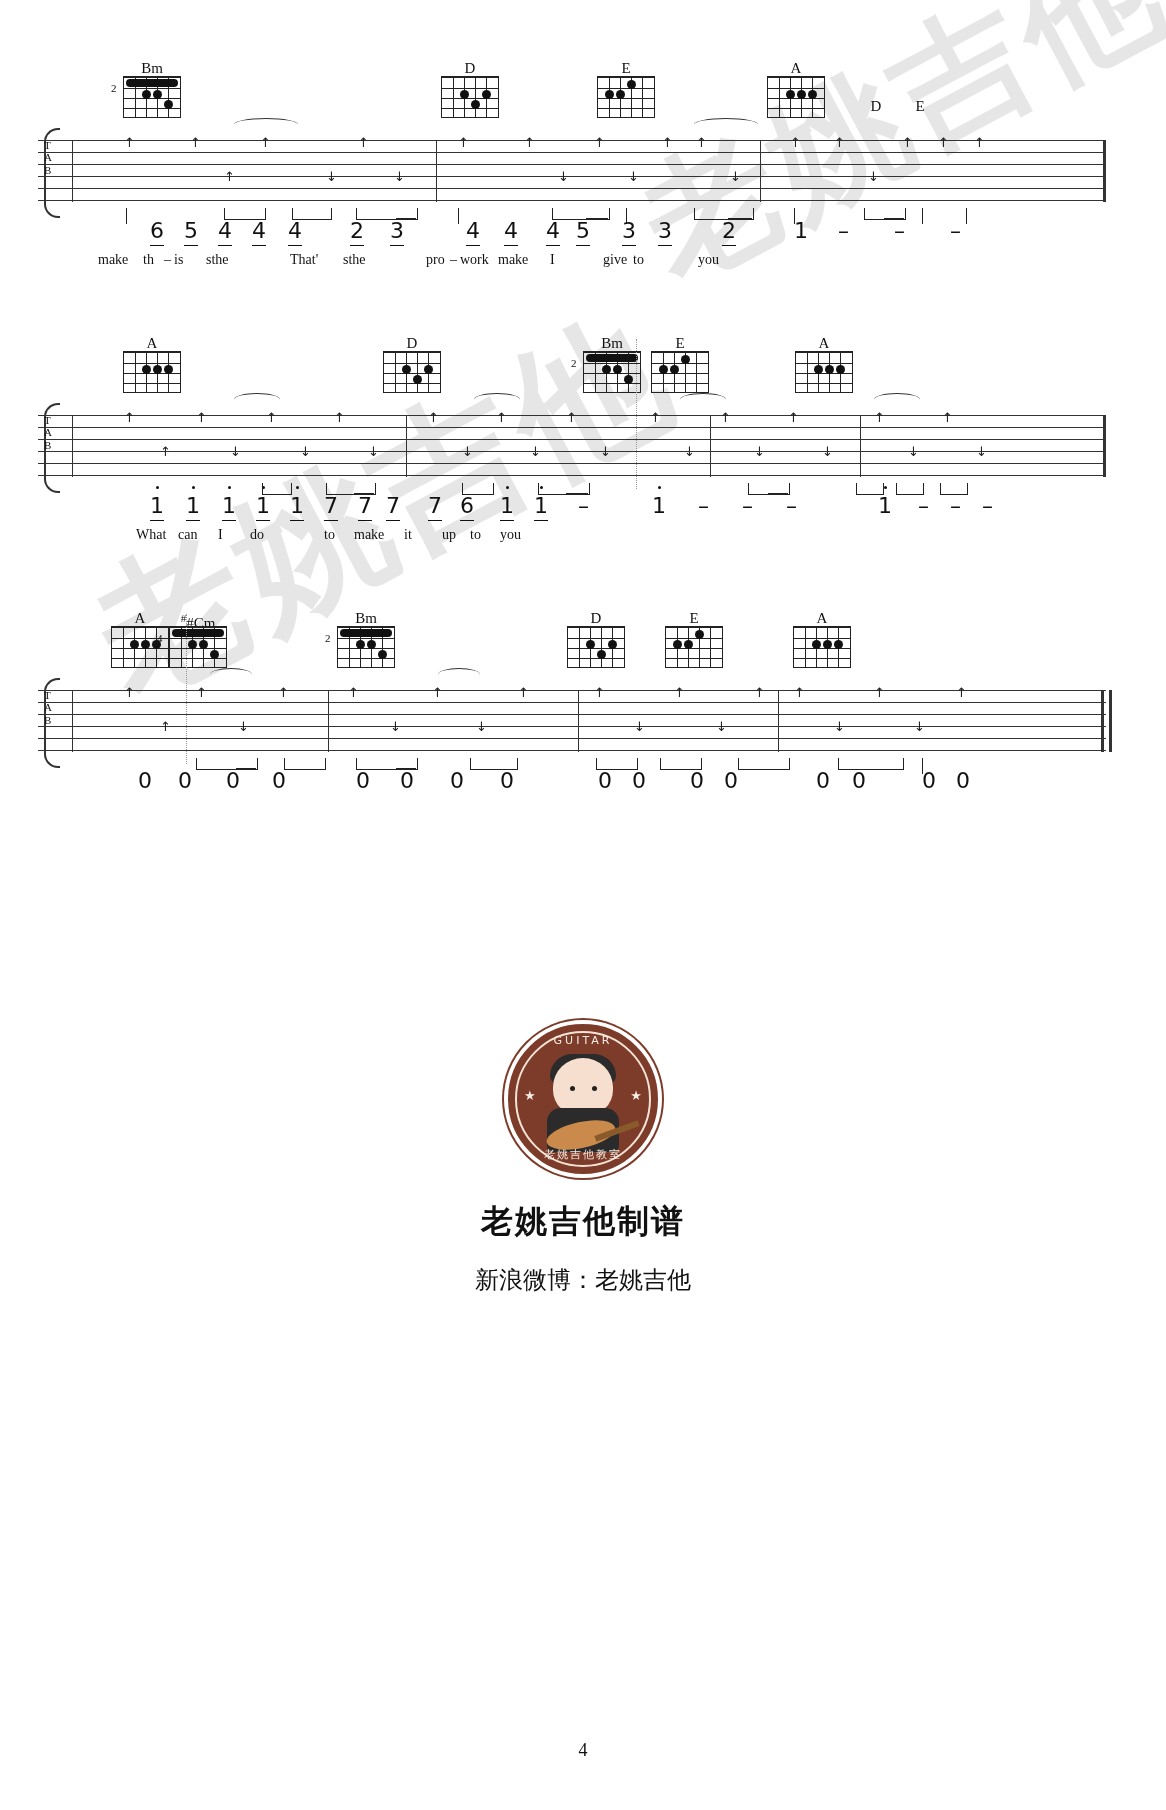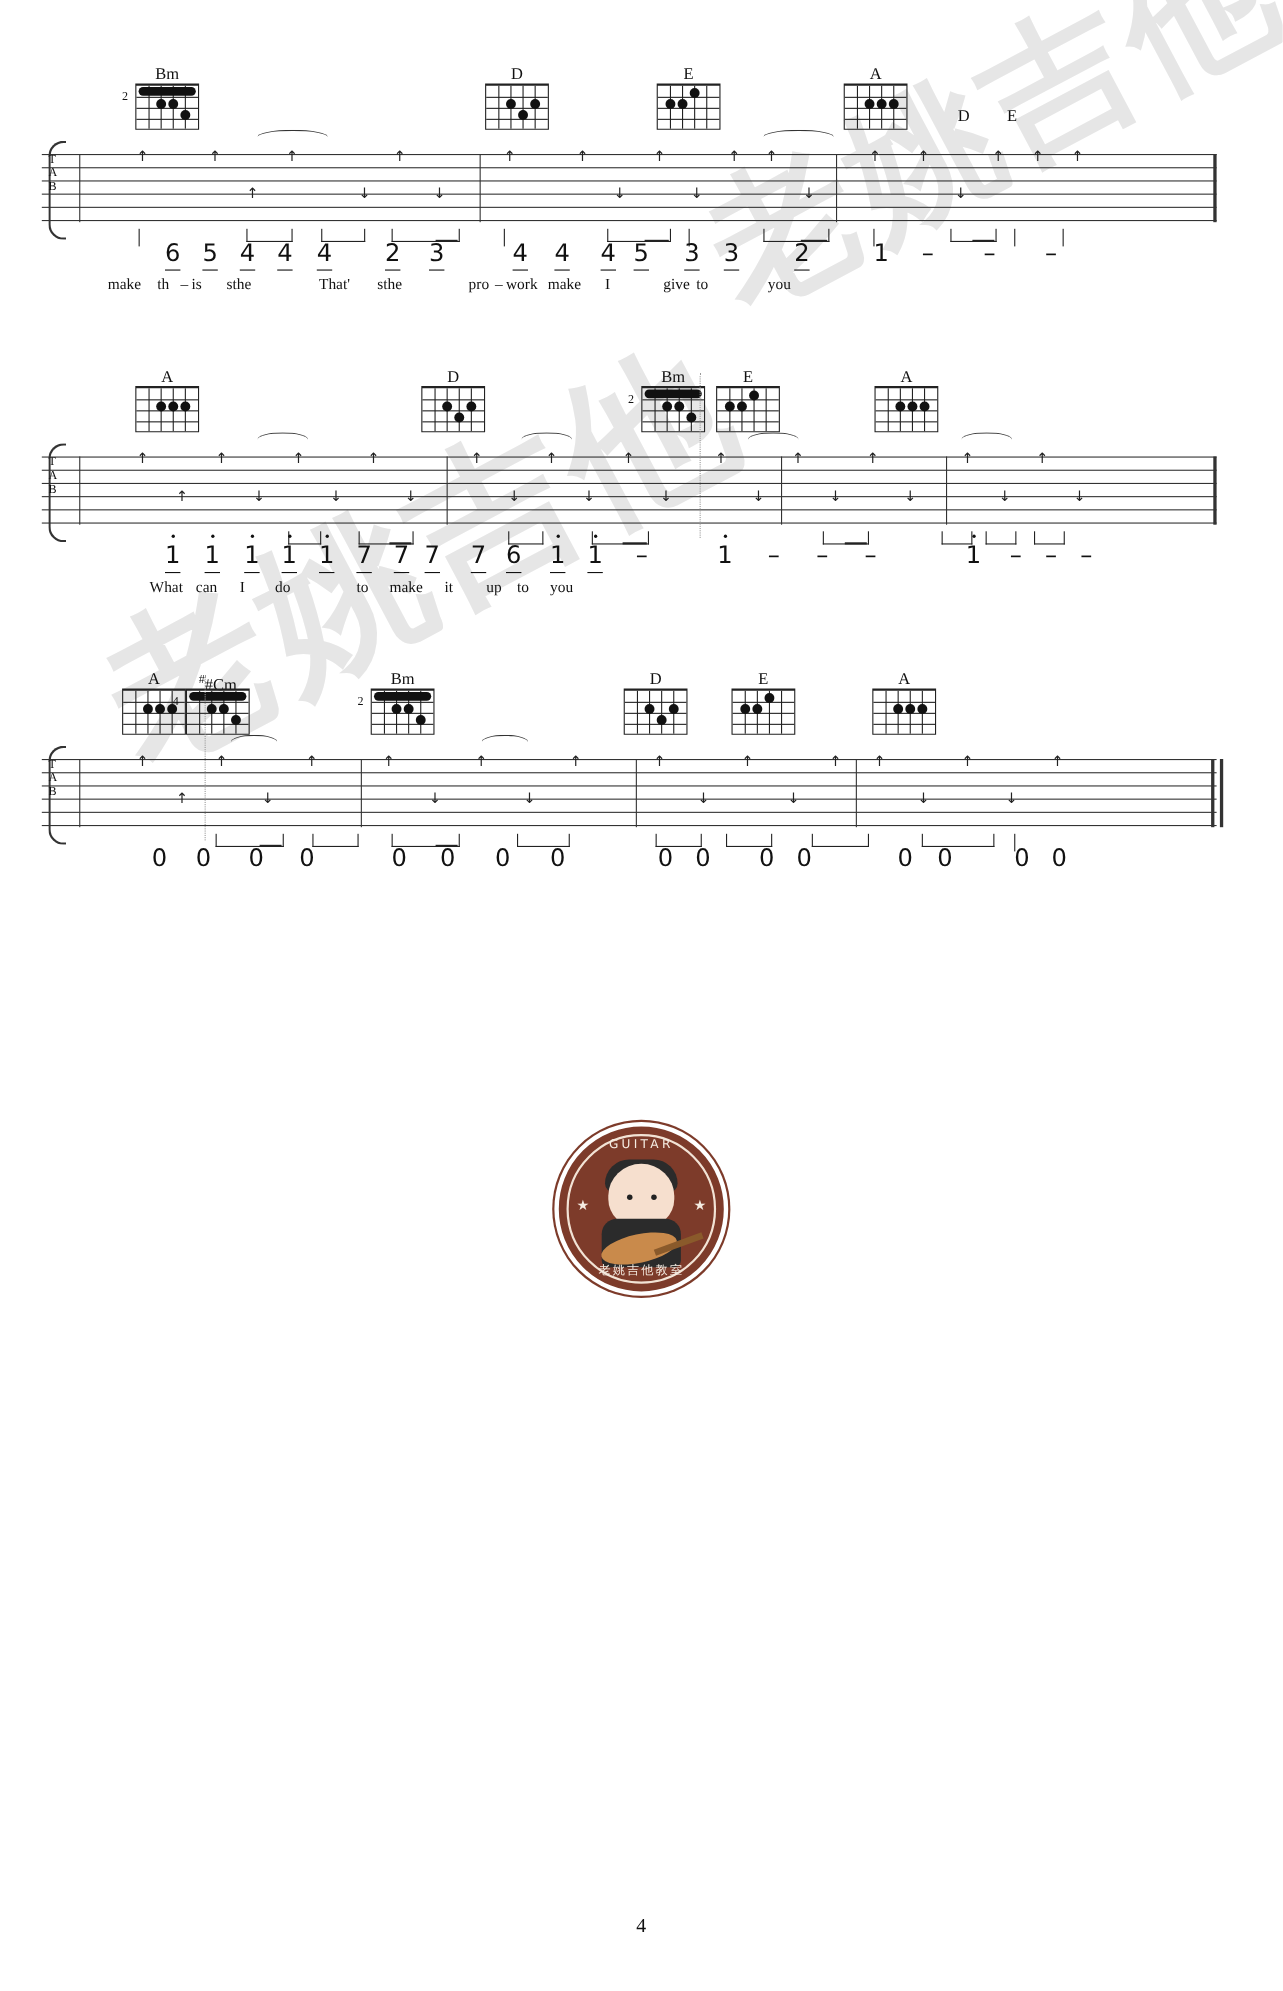--- a/index.html
+++ b/index.html
@@ -695,18 +695,20 @@
       <div class="hair"></div>
       <div class="face"></div>
       <div class="eye eyeL"></div>
       <div class="eye eyeR"></div>
       <div class="body"></div>
       <div class="guitar"></div>
       <div class="neck"></div>
       <div class="bottomtxt">老姚吉他教室</div>
     </div>
 
+    <div class="brandline">老姚吉他制谱</div>
     <div class="contact">
+      <div>新浪微博：老姚吉他</div>
     </div>
   </div>
 
   <div class="pagenum">4</div>
 </div>
 
 </body></html>

